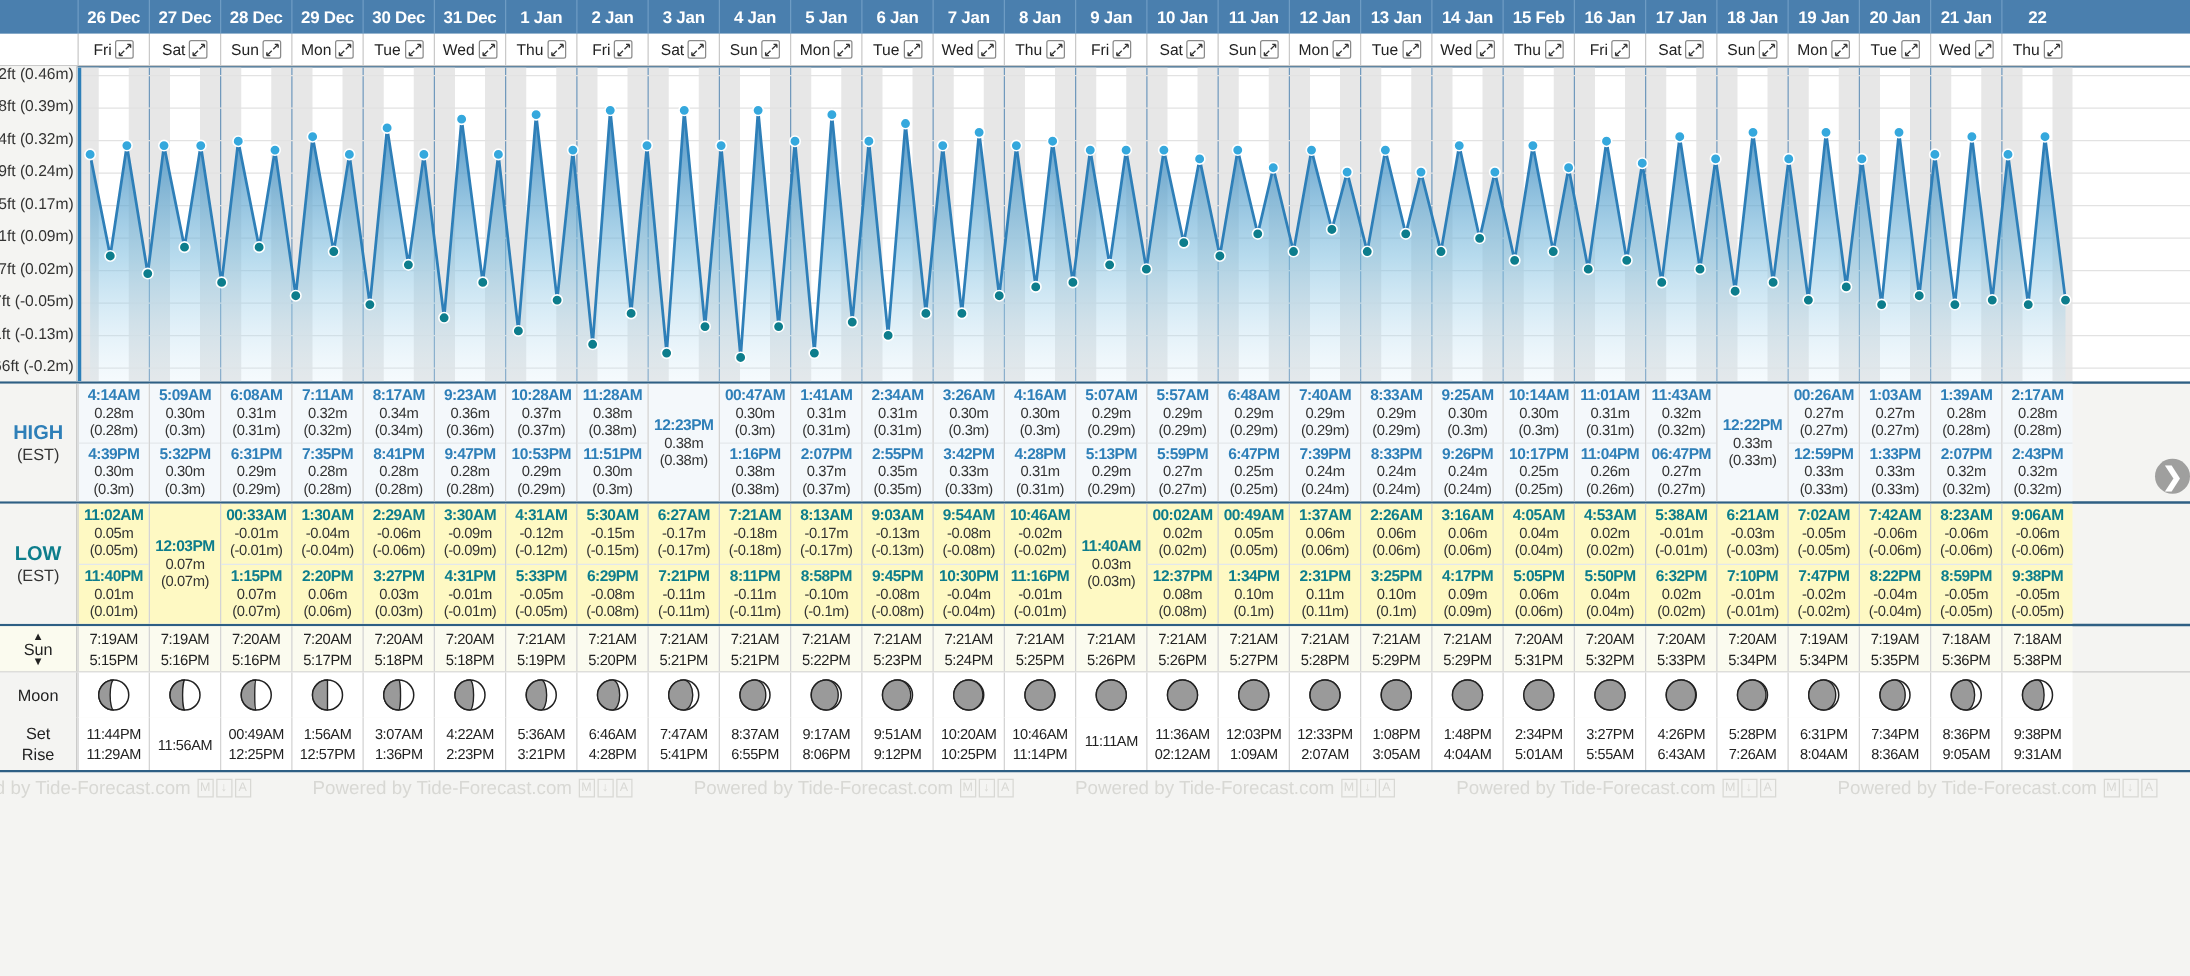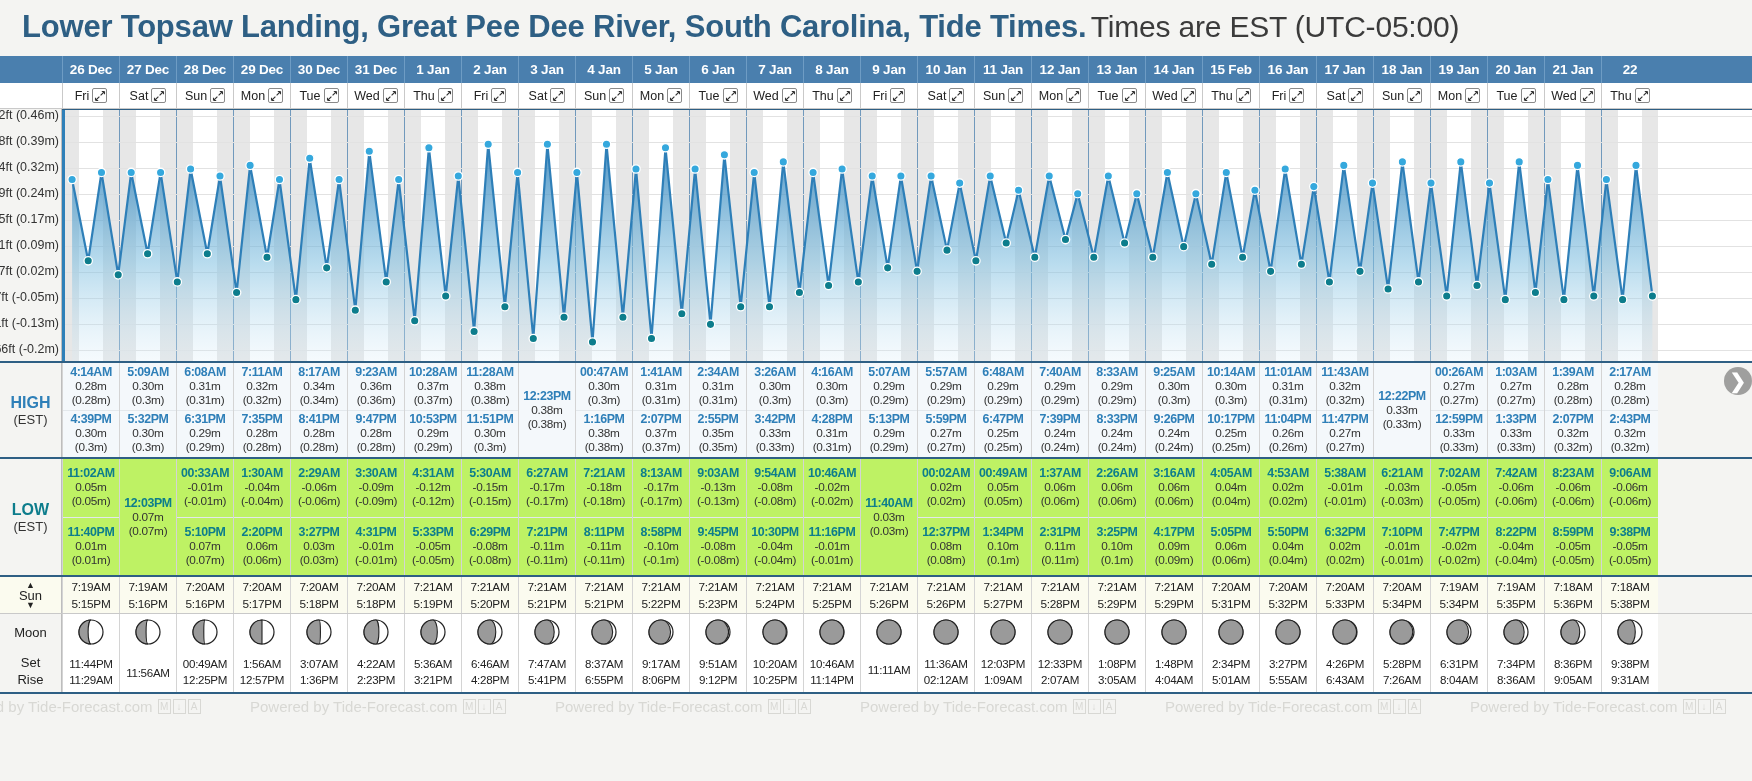--- a/index.html
+++ b/index.html
@@ -92,21 +92,21 @@
   }
   .tide-lbl .big{ font-size:16px; font-weight:bold; }
   .tide-lbl .small{ font-size:13px; color:#333; }
   .hi .big{ color:#2e7fb8; }
   .lo .big{ color:#0d7d8c; }
   .tcol{
     flex:0 0 57px; width:57px; border-left:1px solid #d4d4d4;
     display:flex; flex-direction:column; justify-content:center;
   }
   .hi-row{ height:94px; background:#f4f8fb; }
-  .lo-row{ height:116px; background:#bef264; }
+  .lo-row{ height:96px; background:#fef9c3; }
   .ev{
     text-align:center; padding:1px 0 2px;
     display:flex; flex-direction:column; justify-content:center;
     flex:1 1 0; min-height:0;
   }
   .ev + .ev{ border-top:1px solid #e3e8ec; }
   .ev .t{ font-size:12.4px; font-weight:bold; letter-spacing:-0.4px; }
   .hi .ev .t{ color:#2e7fb8; }
   .lo .ev .t{ color:#0d7d8c; }
   .ev .m, .ev .p{ font-size:11.8px; color:#333; letter-spacing:-0.3px; }
@@ -169,24 +169,20 @@
     background:rgba(90,90,90,.55);
     display:flex; align-items:center; justify-content:center;
     color:#fff; font-size:20px; font-weight:bold; cursor:pointer; z-index:40;
   }
 </style>
 </head>
 <body>
 
 <div id="app">
 
-  <div class="title-bar">
-    <span class="title-main">Lower Topsaw Landing, Great Pee Dee River, South Carolina, Tide Times.</span>
-    <span class="title-sub">Times are EST (UTC-05:00)</span>
-  </div>
 
   <div class="grid">
 
     <div class="rowline date-head">
       <div class="lbl"></div>
       <div id="date-cells" style="display:flex">
           <div class="dcell">26 Dec</div>
           <div class="dcell">27 Dec</div>
           <div class="dcell">28 Dec</div>
           <div class="dcell">29 Dec</div>
@@ -974,21 +970,21 @@
               <div class="p">(0.26m)</div>
             </div>
           </div>
           <div class="tcol hi-row">
             <div class="ev">
               <div class="t">11:43AM</div>
               <div class="m">0.32m</div>
               <div class="p">(0.32m)</div>
             </div>
             <div class="ev">
-              <div class="t">11:47PM</div>
+              <div class="t">06:47PM</div>
               <div class="m">0.27m</div>
               <div class="p">(0.27m)</div>
             </div>
           </div>
           <div class="tcol hi-row">
             <div class="ev single" style="flex: 1 1 0px;">
               <div class="t">12:22PM</div>
               <div class="m">0.33m</div>
               <div class="p">(0.33m)</div>
             </div>
@@ -1069,21 +1065,21 @@
               <div class="p">(0.07m)</div>
             </div>
           </div>
           <div class="tcol lo-row">
             <div class="ev">
               <div class="t">00:33AM</div>
               <div class="m">-0.01m</div>
               <div class="p">(-0.01m)</div>
             </div>
             <div class="ev">
-              <div class="t">5:10PM</div>
+              <div class="t">1:15PM</div>
               <div class="m">0.07m</div>
               <div class="p">(0.07m)</div>
             </div>
           </div>
           <div class="tcol lo-row">
             <div class="ev">
               <div class="t">1:30AM</div>
               <div class="m">-0.04m</div>
               <div class="p">(-0.04m)</div>
             </div>

